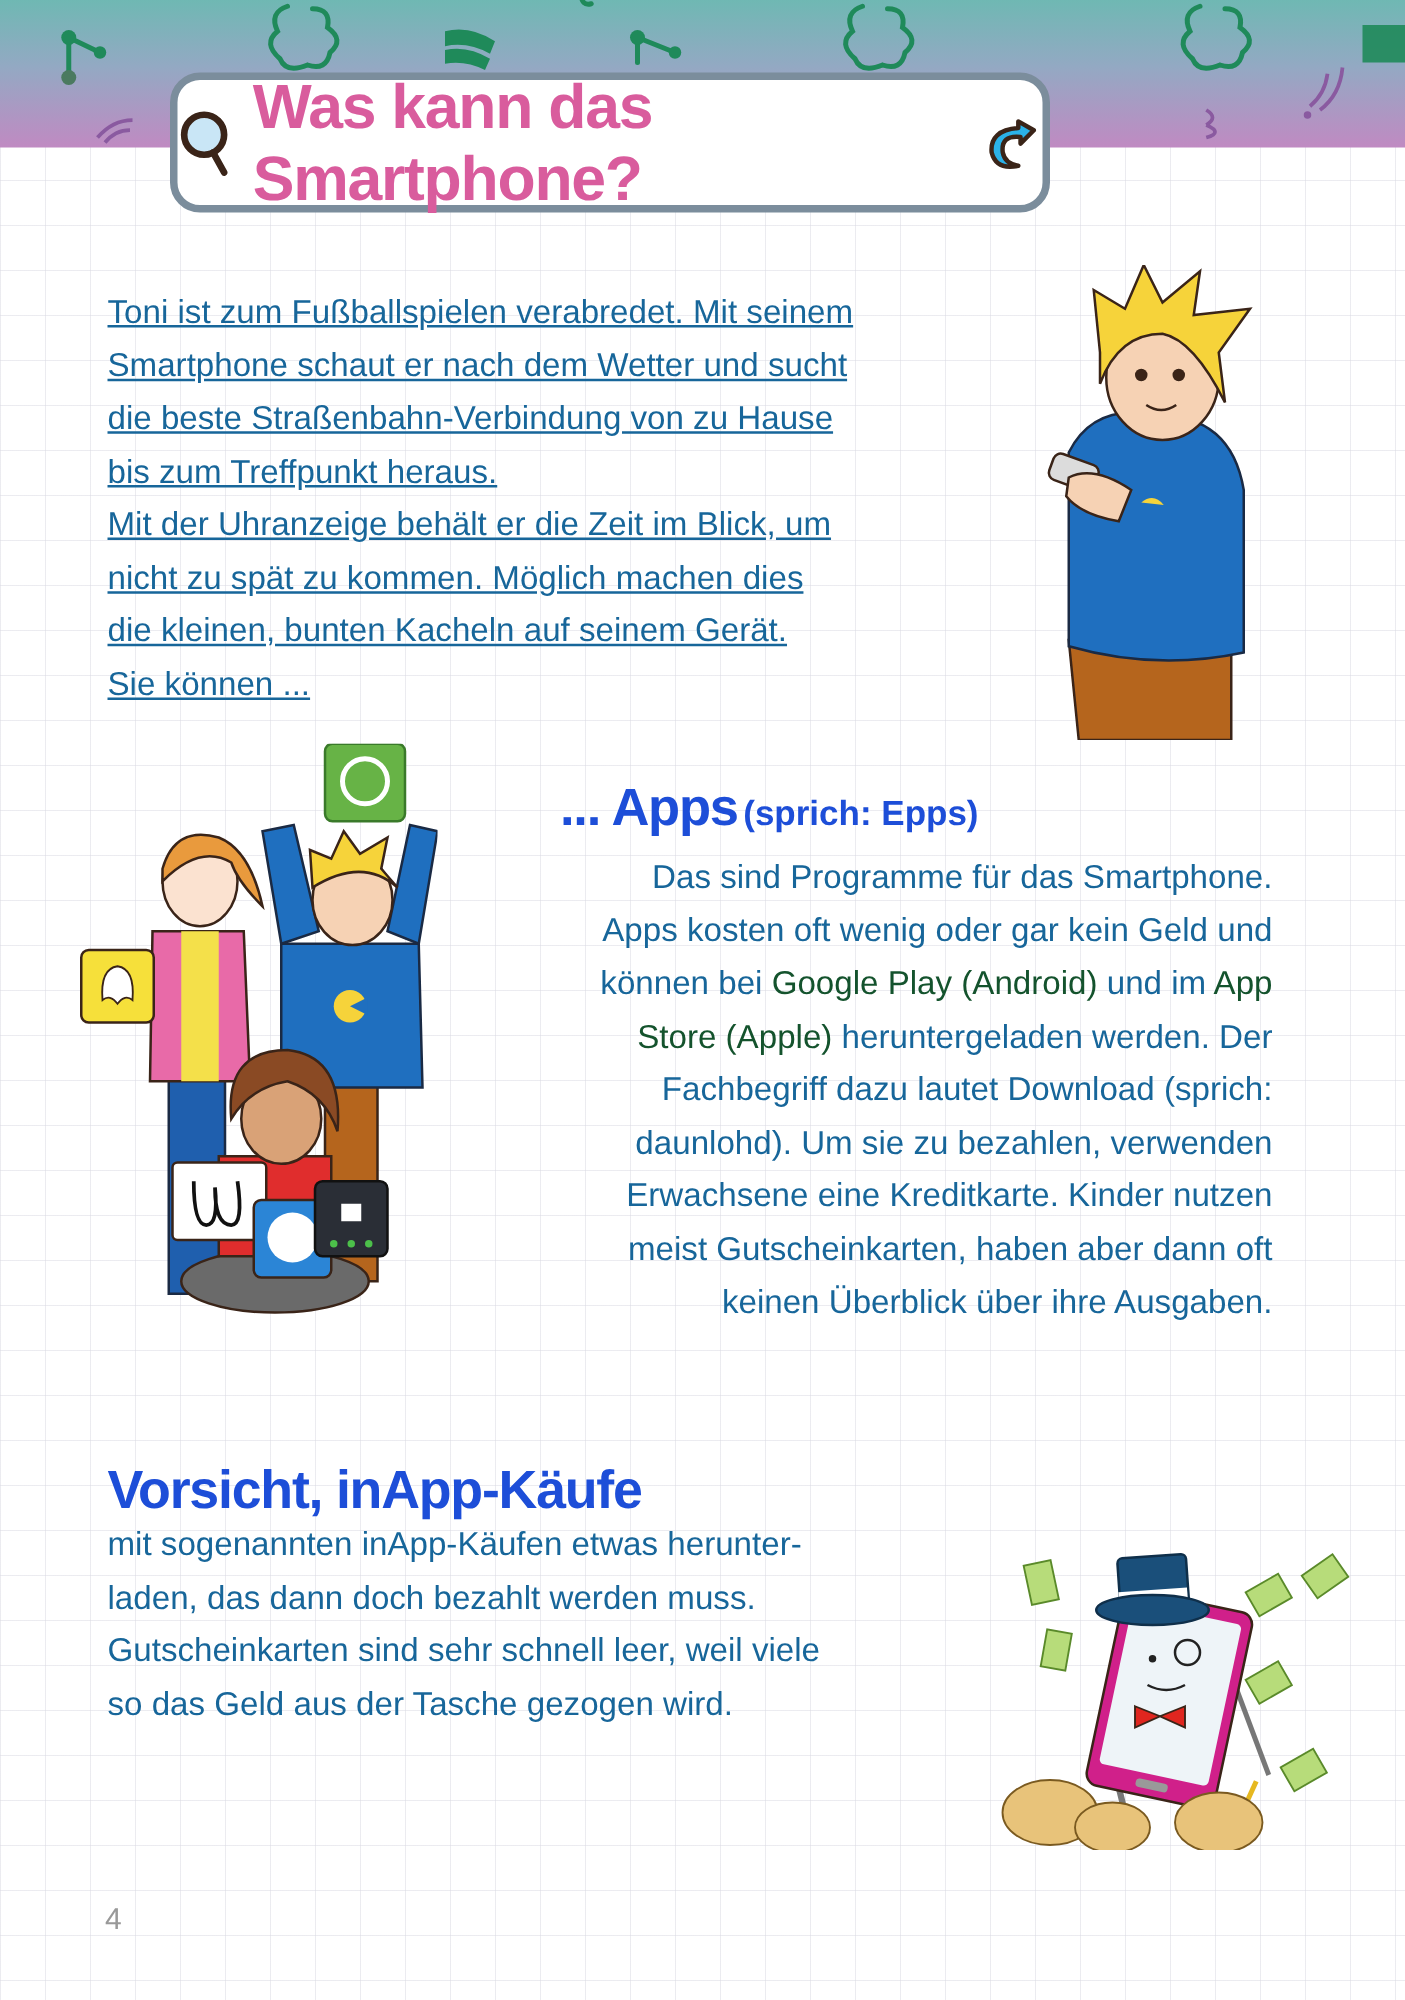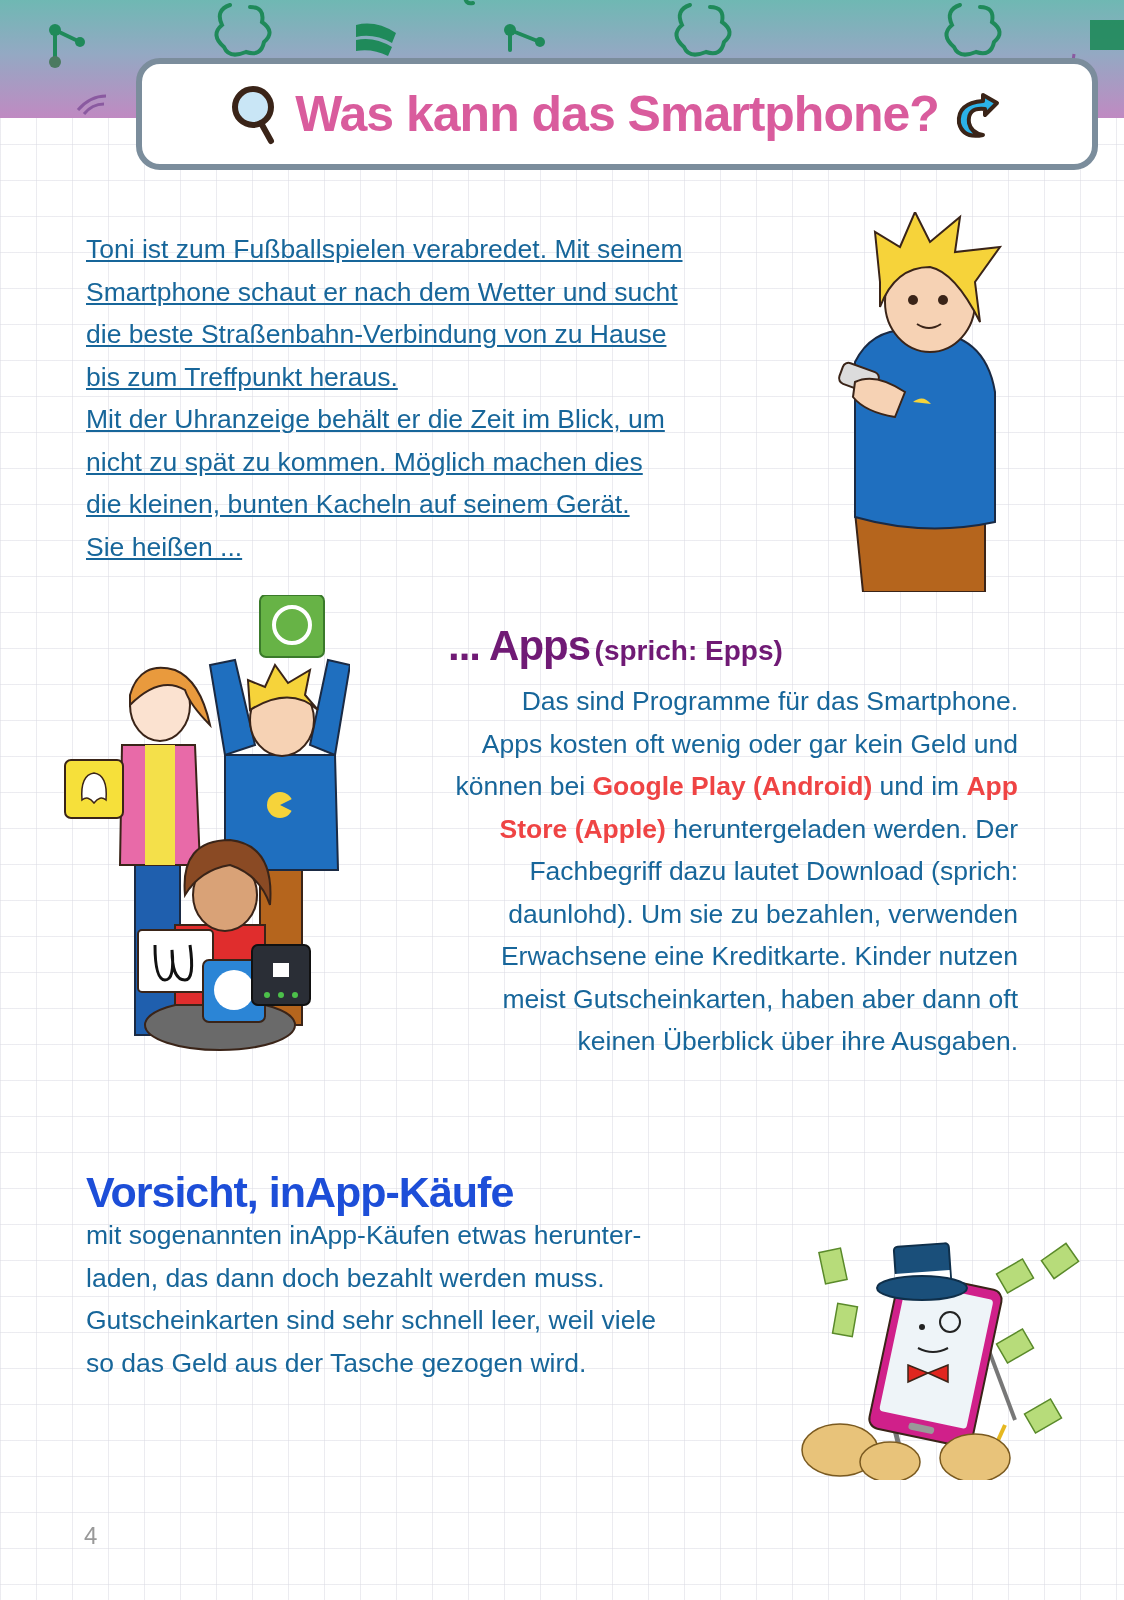--- a/index.html
+++ b/index.html
@@ -14,38 +14,38 @@
     font-family: "DejaVu Sans", sans-serif;
     color: #17669a;
   }
   .header-band {
     position: absolute; left: 0; top: 0; width: 1124px; height: 118px;
     background: linear-gradient(to bottom, #6fb8b3 0%, #93a9c3 45%, #c08ac2 100%);
     overflow: hidden;
   }
   .deco { position: absolute; }
   .title-box {
-    position: absolute; left: 136px; top: 58px; width: 962px; height: 112px;
+    position: absolute; left: 136px; top: 58px; width: 704px; height: 112px;
     background: #fff; border: 6px solid #7b8d9c; border-radius: 24px;
     display: flex; align-items: center; justify-content: center; gap: 14px;
   }
   .title-text {
     font-family: "Liberation Sans", sans-serif; font-weight: bold;
     font-size: 50px; color: #d95c9d; letter-spacing: -1px;
   }
   .text-block {
     position: absolute; font-size: 26.5px; line-height: 42.5px; color: #17669a;
     font-family: "Liberation Sans", sans-serif;
   }
   .text-block p { white-space: nowrap; }
   .right { text-align: right; }
-  b { font-weight: bold; color: #ef4444; }
+  b { font-weight: normal; color: #14532d; }
   .apps-heading {
     position: absolute; left: 448px; top: 622px;
-    font-family: "Liberation Sans", sans-serif; font-weight: bold; color: #701a75;
+    font-family: "Liberation Sans", sans-serif; font-weight: bold; color: #1d4ed8;
     white-space: nowrap;
     text-align: right;
   }
   .apps-heading .big { font-size: 42px; letter-spacing: -1px; }
   .apps-heading .small { font-size: 28px; }
   .warn-heading {
     position: absolute; left: 86px; top: 1168px;
     font-family: "Liberation Sans", sans-serif; font-weight: bold; color: #1d4ed8;
     font-size: 43px; letter-spacing: -1px; white-space: nowrap;
   }
@@ -105,21 +105,21 @@
 </div>
 
 <div class="text-block" style="left:86px; top:228px;text-decoration:underline;">
   <p>Toni ist zum Fußballspielen verabredet. Mit seinem</p>
   <p>Smartphone schaut er nach dem Wetter und sucht</p>
   <p>die beste Straßenbahn-Verbindung von zu Hause</p>
   <p>bis zum Treffpunkt heraus.</p>
   <p>Mit der Uhranzeige behält er die Zeit im Blick, um</p>
   <p>nicht zu spät zu kommen. Möglich machen dies</p>
   <p>die kleinen, bunten Kacheln auf seinem Gerät.</p>
-  <p>Sie heißen ...</p>
+  <p>Sie können ...</p>
 </div>
 
 <svg class="illus" style="left:835px; top:212px;" width="180" height="380" viewBox="0 0 180 380">
   <path d="M20,300 L150,300 L150,380 L28,380 Z" fill="#b5651d" stroke="#3a2418" stroke-width="2"></path>
   <path d="M20,150 Q40,110 90,120 Q150,120 160,180 L160,310 Q90,325 20,305 Z" fill="#1f6fbf" stroke="#1a2a44" stroke-width="2"></path>
   <ellipse cx="95" cy="90" rx="45" ry="50" fill="#f6d2b4" stroke="#3a2418" stroke-width="2"></ellipse>
   <path d="M45,70 L40,20 L65,35 L80,0 L95,30 L125,5 L120,40 L165,35 L140,70 L145,110 Q120,60 95,55 Q60,55 45,95 Z" fill="#f6d33a" stroke="#3a2418" stroke-width="2"></path>
   <circle cx="78" cy="88" r="5" fill="#3a2418"></circle>
     <circle cx="108" cy="88" r="5" fill="#3a2418"></circle>
   <path d="M82,112 q12,8 24,0" fill="none" stroke="#3a2418" stroke-width="2"></path>

